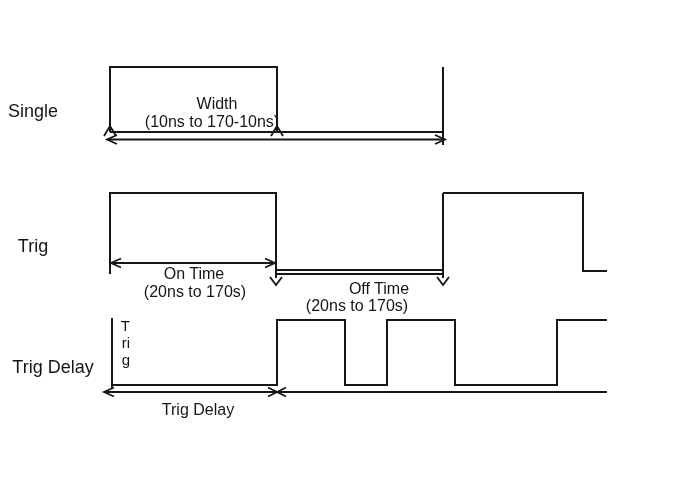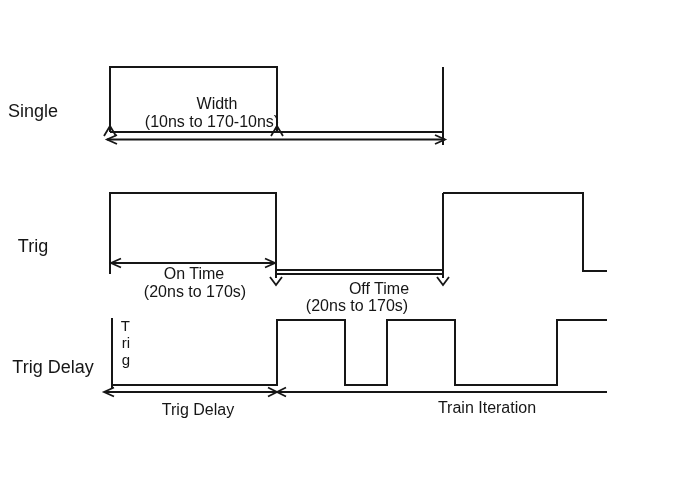--- a/index.html
+++ b/index.html
@@ -101,15 +101,14 @@
 
   <div class="t row-label" style="left:33px; top:246px;">Trig</div>
   <div class="t" style="left:194px; top:274px;">On Time</div>
   <div class="t" style="left:195px; top:292px;">(20ns to 170s)</div>
   <div class="t" style="left:357px; top:289px;margin-left:22px;">Off Time</div>
   <div class="t" style="left:357px; top:306px;">(20ns to 170s)</div>
 
   <div class="t row-label" style="left:53px; top:367px;">Trig Delay</div>
   <div class="vtext">Trig</div>
   <div class="t" style="left:198px; top:410px;">Trig Delay</div>
-  <div class="t" style="left:487px; top:408px;">Train Iteration</div>
 
 </div>
 
 </body></html>

